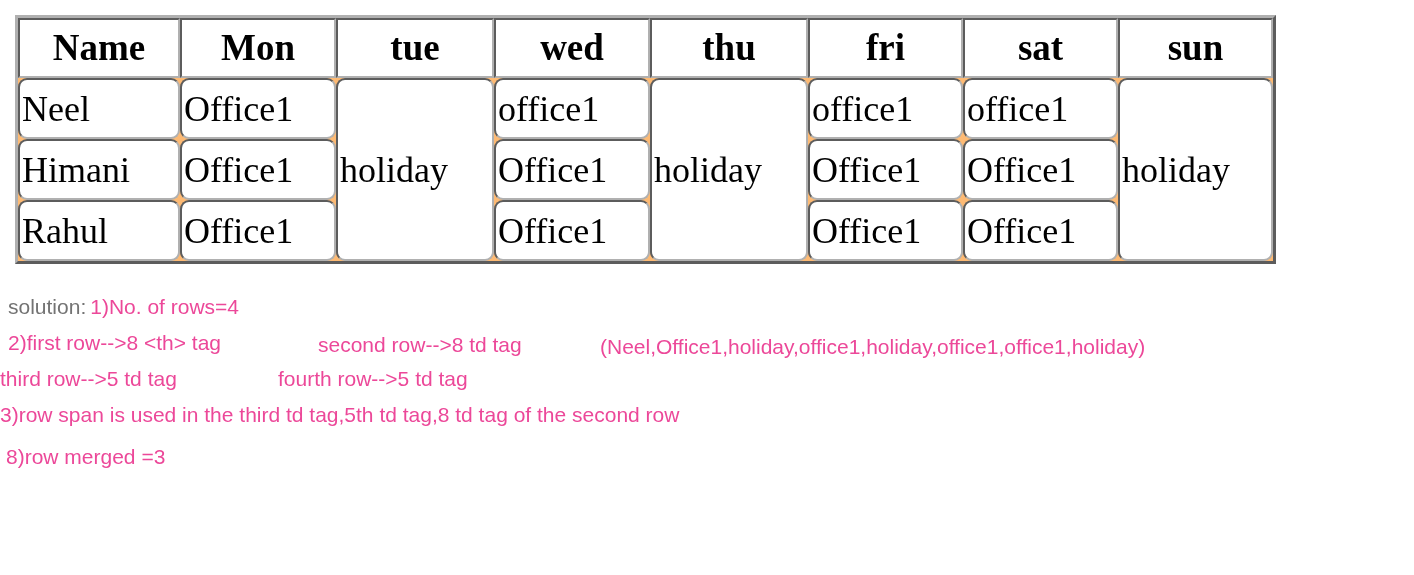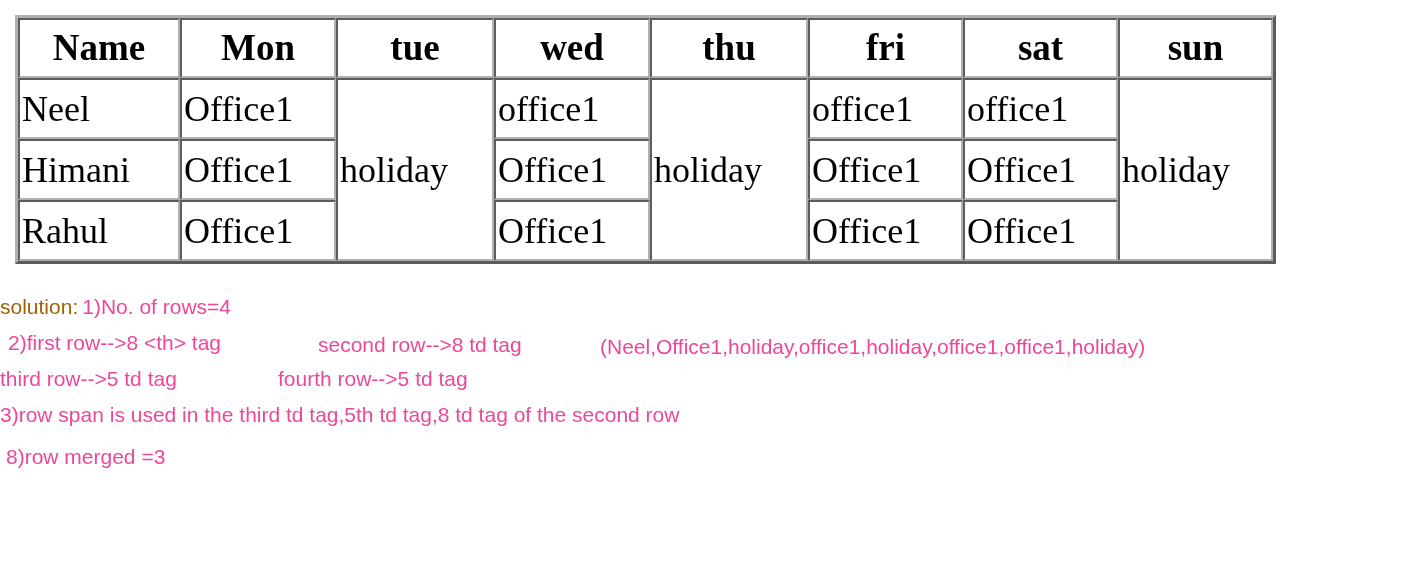--- a/index.html
+++ b/index.html
@@ -45,20 +45,21 @@
     font-size: 37px;
     line-height: 1.05;
     height: 56px;
   }
   table.schedule td {
     font-weight: normal;
     text-align: left;
     font-size: 36px;
     line-height: 1.0;
     height: 57px;
+    border-radius: 9px;
   }
   td.holiday-cell {
     text-align: left;
     margin-left: 44px;
   }
   
   col.c-name    { width: 162px; }
   col.c-mon     { width: 156px; }
   col.c-tue     { width: 158px; }
   col.c-wed     { width: 156px; }
@@ -75,21 +76,21 @@
     width: 1414px;
     font-family: "Liberation Sans", sans-serif;
     font-size: 21px;
     line-height: 1.0;
     color: #ee2222;
   }
   .ann-line {
     position: absolute;
     white-space: nowrap;
   }
-  .ann-black { color: #a16207; }
+  .ann-black { color: #737373; margin-left: 8px; }
   .ann-red   { color: #ec4899; }
 
   #ann-line-1 { left: 0px;   top: 4px;  }
   #ann-line-2 { left: 8px;   top: 40px; }
   #ann-line-3 { left: 0px;   top: 76px; }
   #ann-line-4 { left: 0px;   top: 112px;}
   #ann-line-5 { left: 6px;   top: 154px;}
 
   #ann-l2-a { position: absolute; left: 0px;   top: 0px; white-space: nowrap; }
   #ann-l2-b { position: absolute; left: 310px; top: 2px; white-space: nowrap; }

